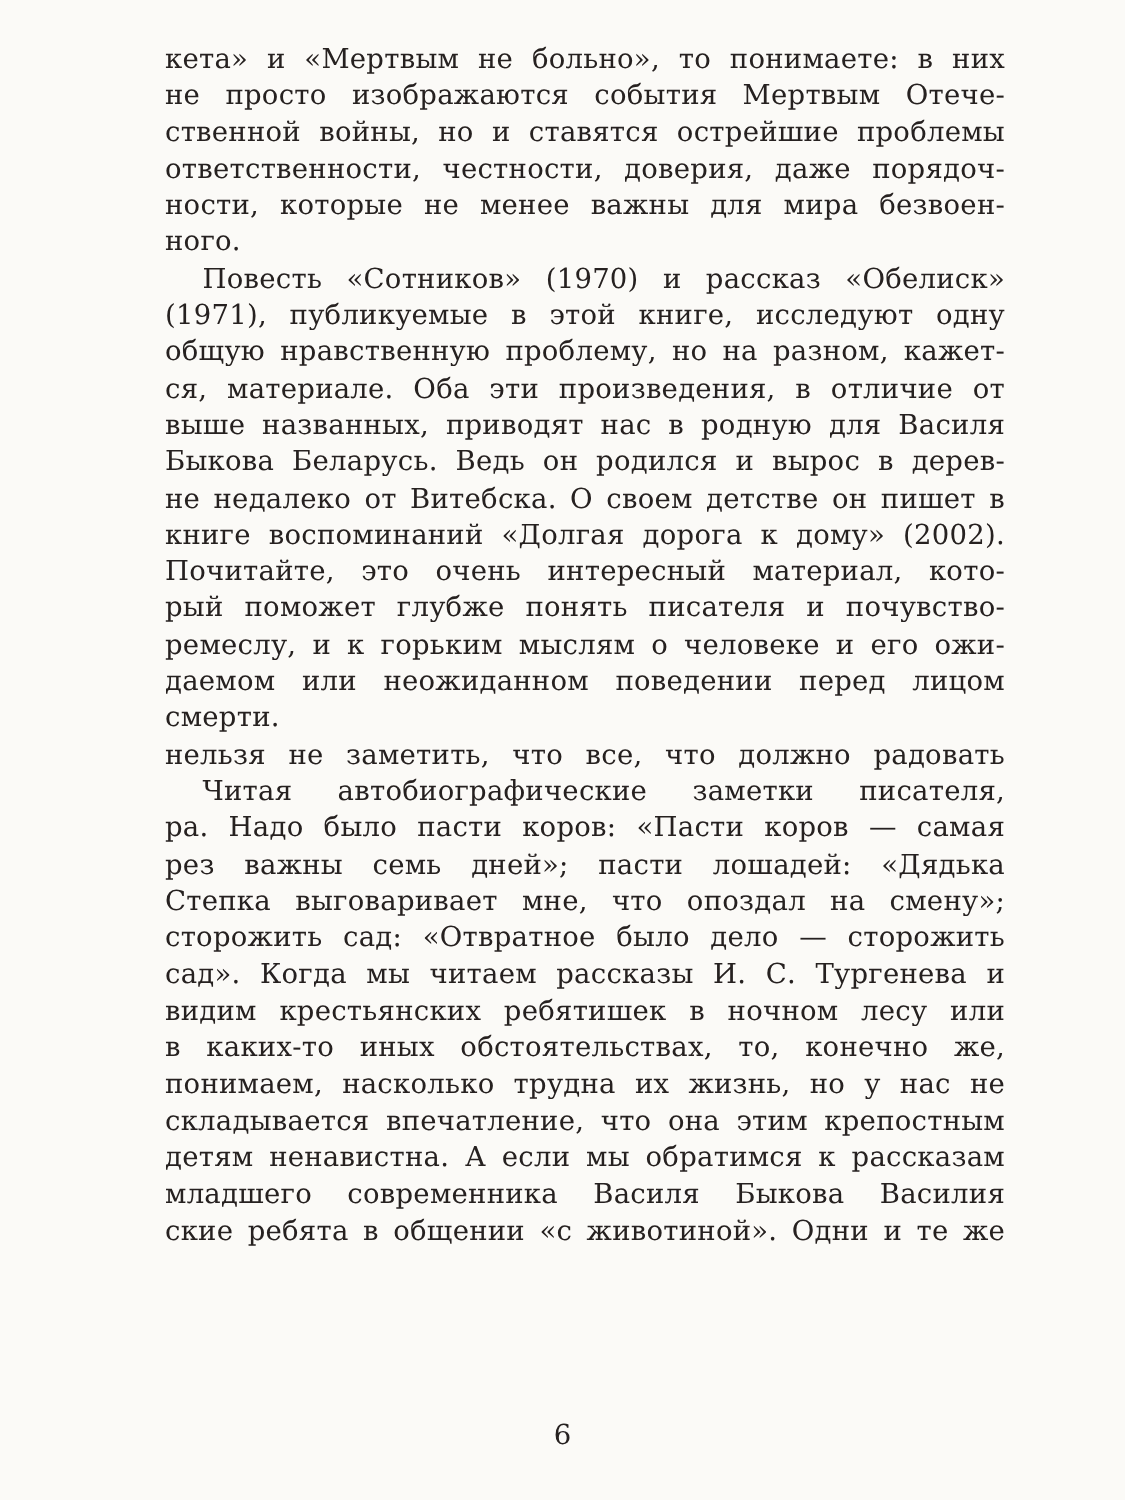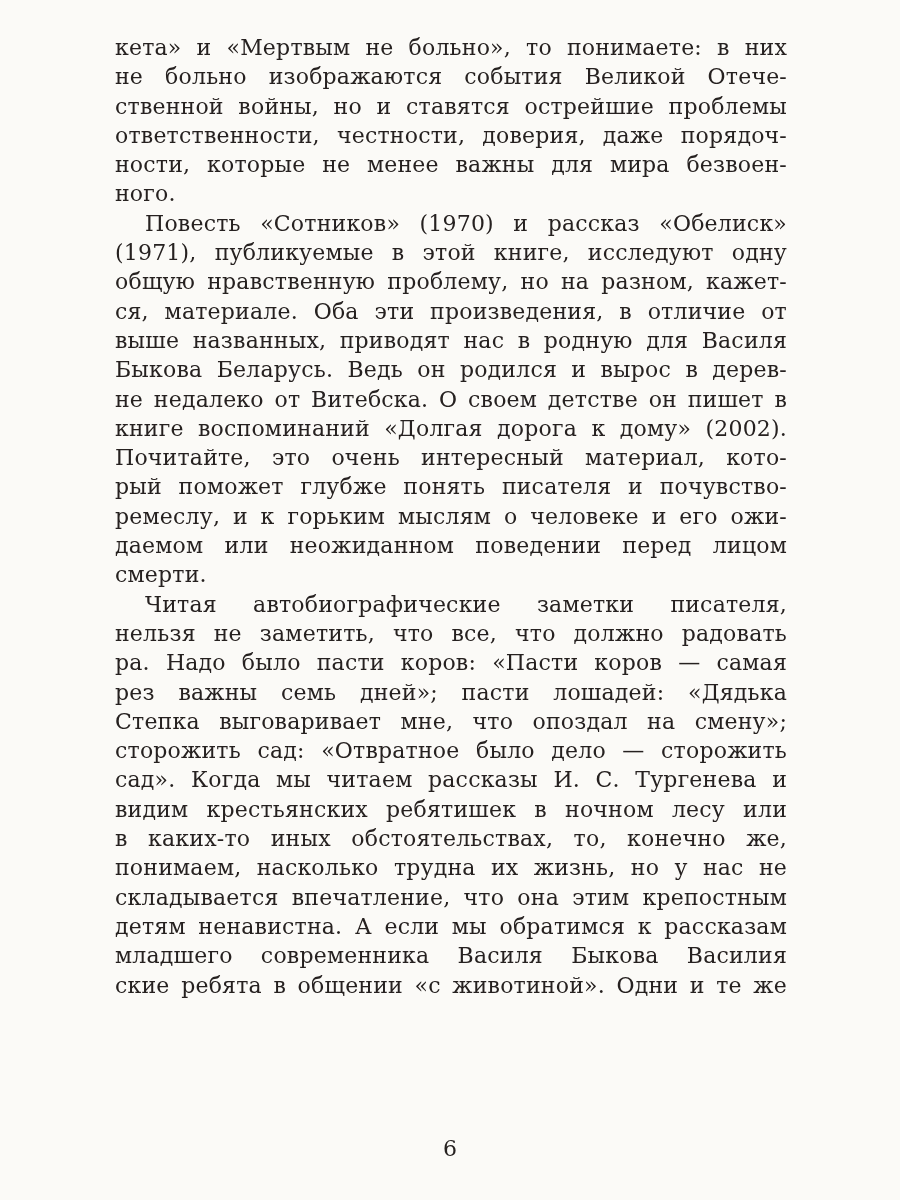--- a/index.html
+++ b/index.html
@@ -11,21 +11,21 @@
     font-family: "DejaVu Serif", serif;
   }
   .page {
     position: relative;
     width: 900px;
     height: 1200px;
     overflow: hidden;
   }
   .text-block {
     position: absolute;
-    left: 115px;
+    left: 132px;
     top: 33px;
     width: 672px;
     color: #262120;
   }
   .line {
     height: 29.3px;
     line-height: 29.3px;
     font-size: 22px;
     letter-spacing: 0.2px;
     text-align: justify;
@@ -46,40 +46,40 @@
     font-size: 22px;
     color: #262120;
   }
 </style>
 </head>
 <body>
 
 <div class="page">
   <div class="text-block">
       <div class="line">кета» и «Мертвым не больно», то понимаете: в них</div>
-      <div class="line">не больно изображаются события Великой Отече-</div>
+      <div class="line">не просто изображаются события Мертвым Отече-</div>
       <div class="line">ственной войны, но и ставятся острейшие проблемы</div>
       <div class="line">ответственности, честности, доверия, даже порядоч-</div>
       <div class="line">ности, которые не менее важны для мира безвоен-</div>
       <div class="line e">ного.</div>
       <div class="line i">Повесть «Сотников» (1970) и рассказ «Обелиск»</div>
       <div class="line">(1971), публикуемые в этой книге, исследуют одну</div>
       <div class="line">общую нравственную проблему, но на разном, кажет-</div>
       <div class="line">ся, материале. Оба эти произведения, в отличие от</div>
       <div class="line">выше названных, приводят нас в родную для Василя</div>
       <div class="line">Быкова Беларусь. Ведь он родился и вырос в дерев-</div>
       <div class="line">не недалеко от Витебска. О своем детстве он пишет в</div>
       <div class="line">книге воспоминаний «Долгая дорога к дому» (2002).</div>
       <div class="line">Почитайте, это очень интересный материал, кото-</div>
       <div class="line">рый поможет глубже понять писателя и почувство-</div>
       <div class="line">ремеслу, и к горьким мыслям о человеке и его ожи-</div>
       <div class="line">даемом или неожиданном поведении перед лицом</div>
       <div class="line e">смерти.</div>
+      <div class="line">нельзя не заметить, что все, что должно радовать</div>
       <div class="line i">Читая автобиографические заметки писателя,</div>
-      <div class="line">нельзя не заметить, что все, что должно радовать</div>
       <div class="line">ра. Надо было пасти коров: «Пасти коров — самая</div>
       <div class="line">рез важны семь дней»; пасти лошадей: «Дядька</div>
       <div class="line">Степка выговаривает мне, что опоздал на смену»;</div>
       <div class="line">сторожить сад: «Отвратное было дело — сторожить</div>
       <div class="line">сад». Когда мы читаем рассказы И. С. Тургенева и</div>
       <div class="line">видим крестьянских ребятишек в ночном лесу или</div>
       <div class="line">в каких-то иных обстоятельствах, то, конечно же,</div>
       <div class="line">понимаем, насколько трудна их жизнь, но у нас не</div>
       <div class="line">складывается впечатление, что она этим крепостным</div>
       <div class="line">детям ненавистна. А если мы обратимся к рассказам</div>

